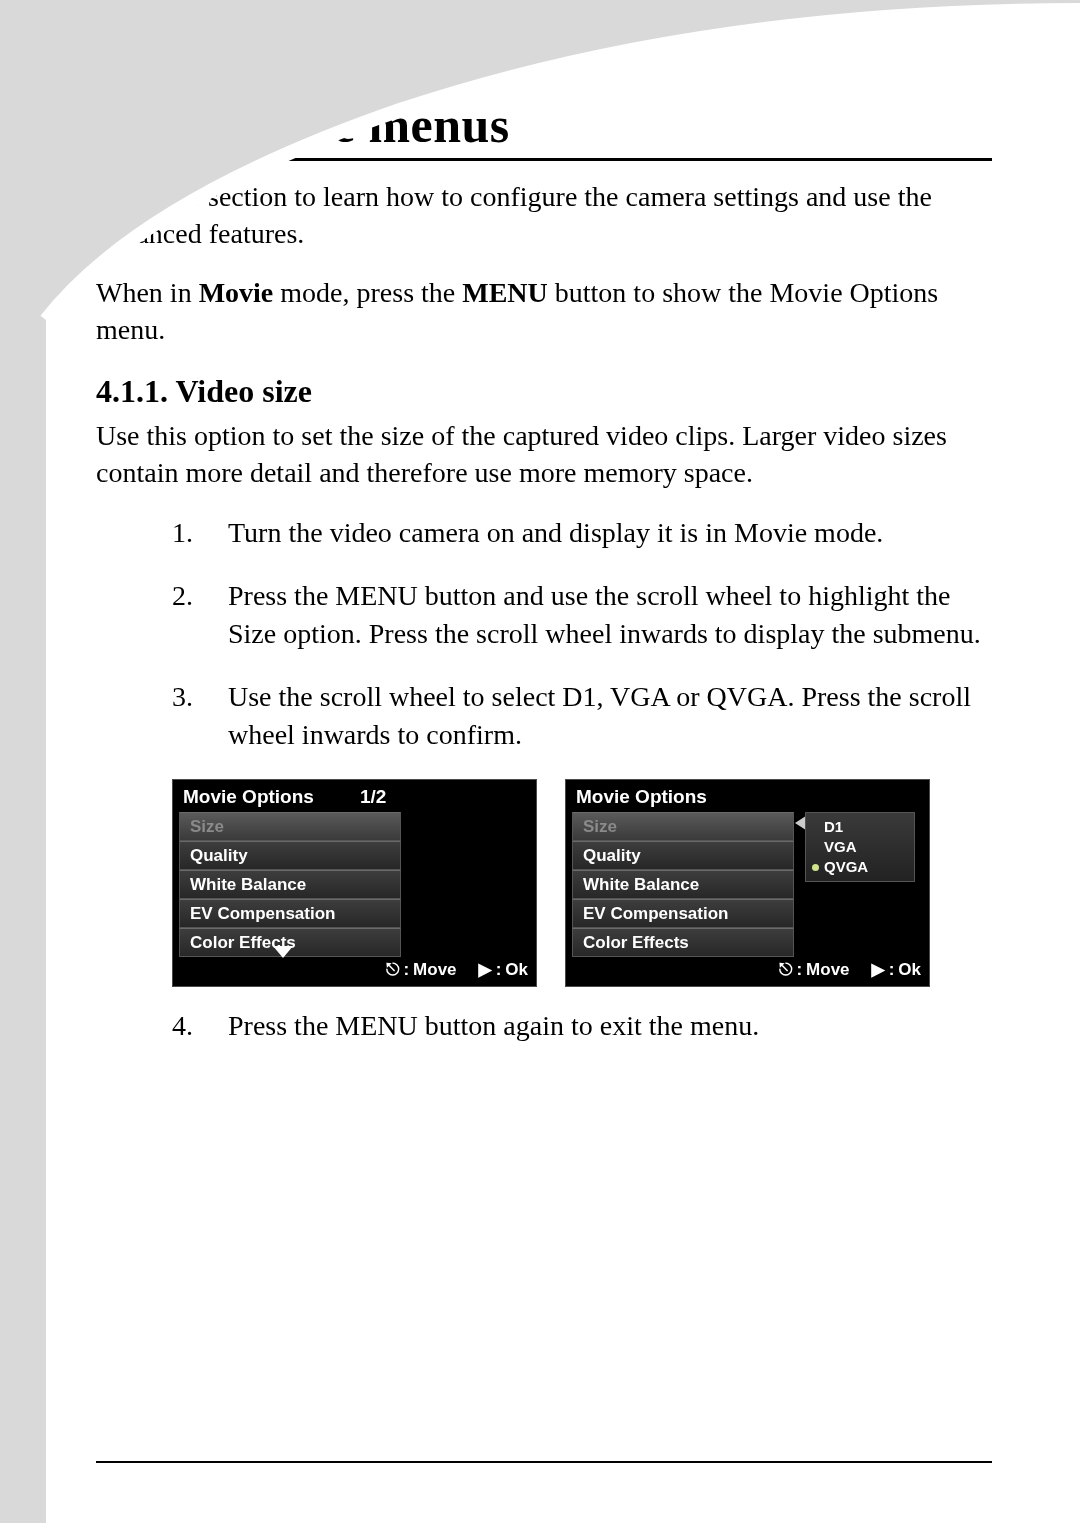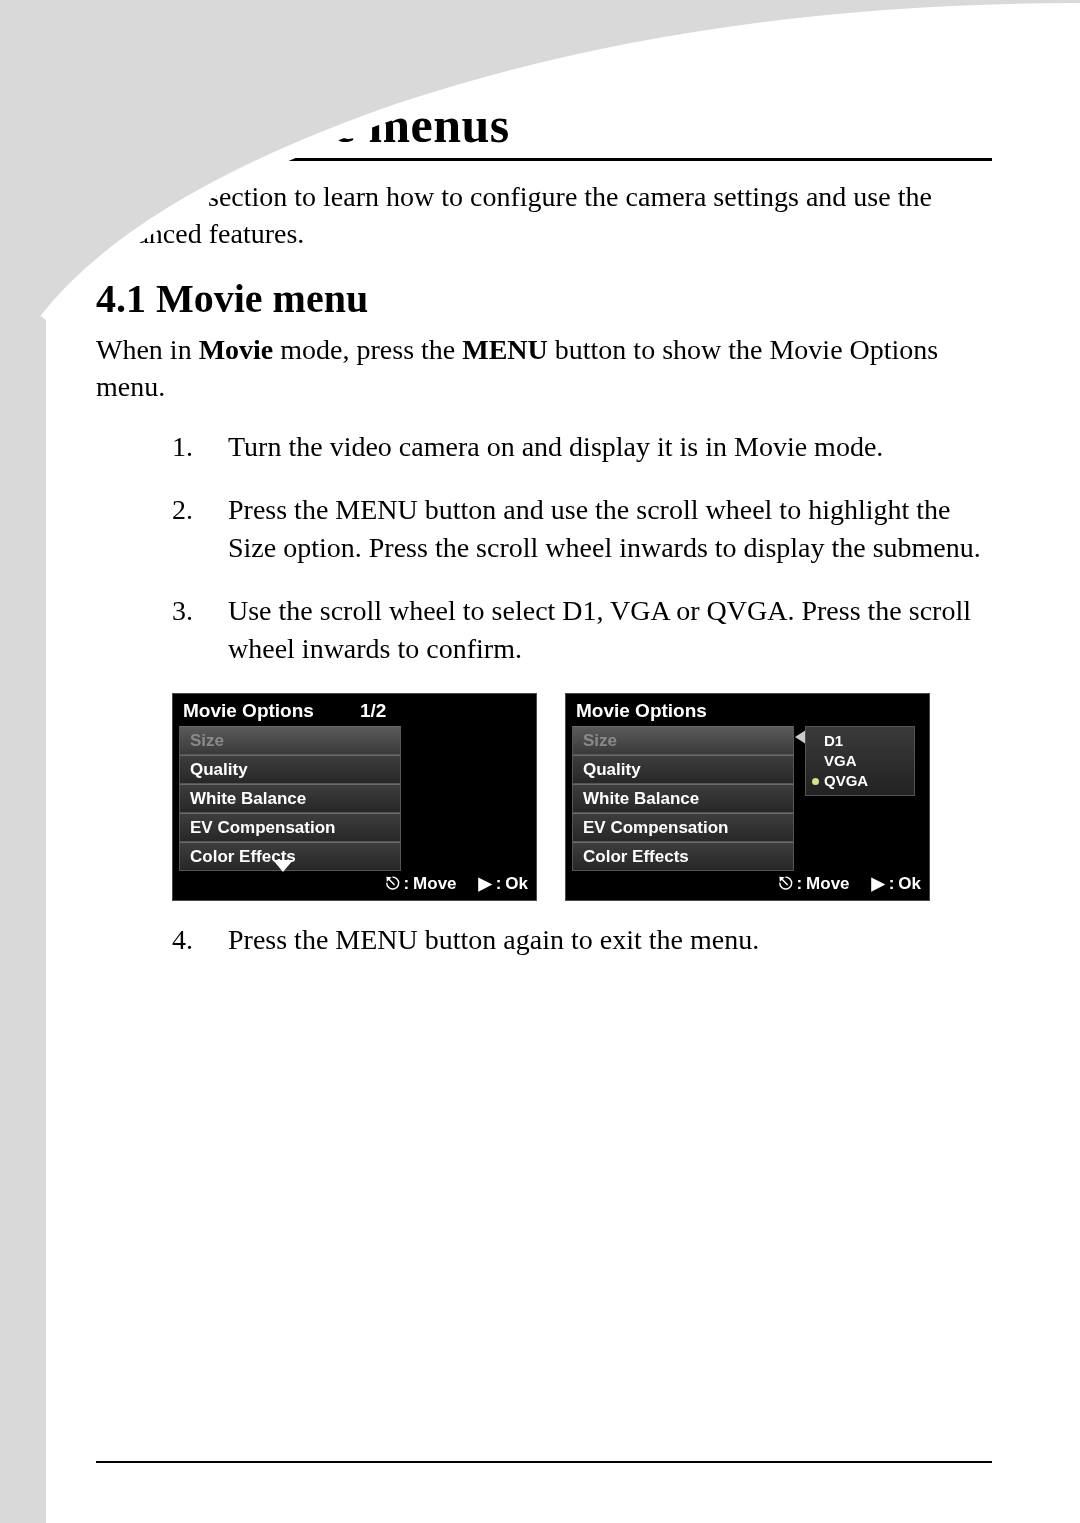--- a/index.html
+++ b/index.html
@@ -215,30 +215,31 @@
     </svg>
   </div>
   <div class="side-band"></div>
 
   <h1 class="chap">
     <span class="num">4</span><span>Using the menus</span>
   </h1>
 
   <p class="body">Read this section to learn how to configure the camera settings and use the advanced features.</p>
 
-  <h2 class="sec">
-    <span>4.1</span>
-    <span>Movie menu</span>
-  </h2>
 
   <p class="body">
     <span>When in </span><span class="b">Movie</span><span> mode, press the </span><span class="b">MENU</span><span> button to show the Movie Options menu.</span>
   </p>
 
-
+  <h3 class="sub">
+    <span>4.1.1.</span>
+    <span>Video size</span>
+  </h3>
+
+  <p class="body">Use this option to set the size of the captured video clips. Larger video sizes contain more detail and therefore use more memory space.</p>
 
   <ol class="steps">
     <li>
       <span class="n">1.</span>
       <span>Turn the video camera on and display it is in </span><span class="b">Movie</span><span> mode.</span>
     </li>
     <li>
       <span class="n">2.</span>
       <span>Press the </span><span class="b">MENU</span><span> button and use the scroll wheel to highlight the </span><span class="b">Size</span><span> option. Press the scroll wheel </span><span class="b">inwards</span><span> to display the submenu.</span>
     </li>

